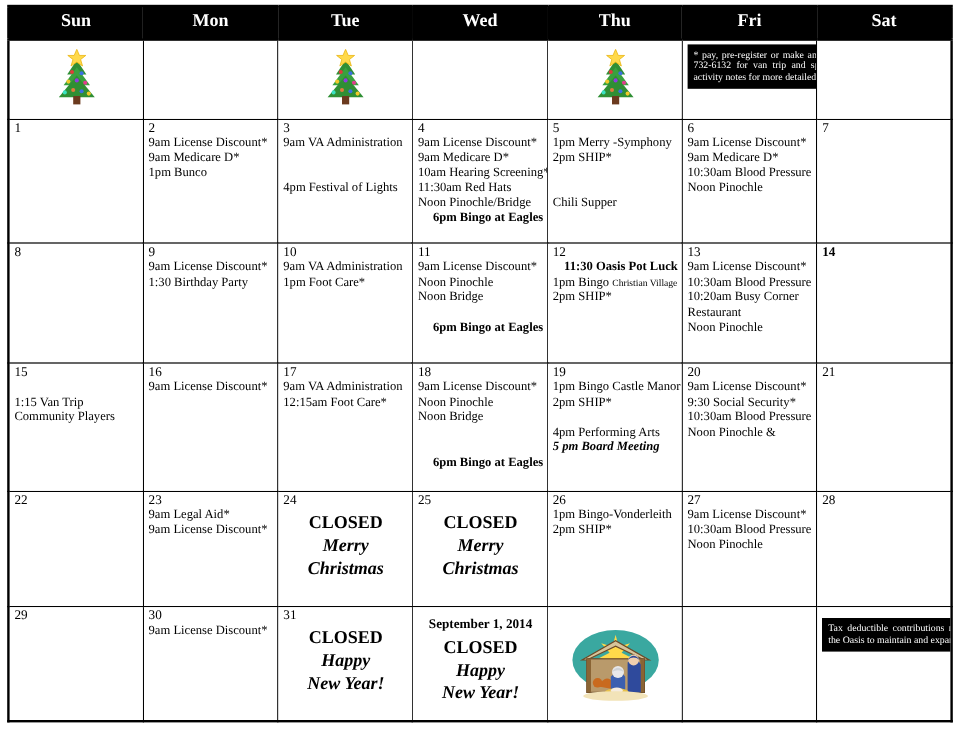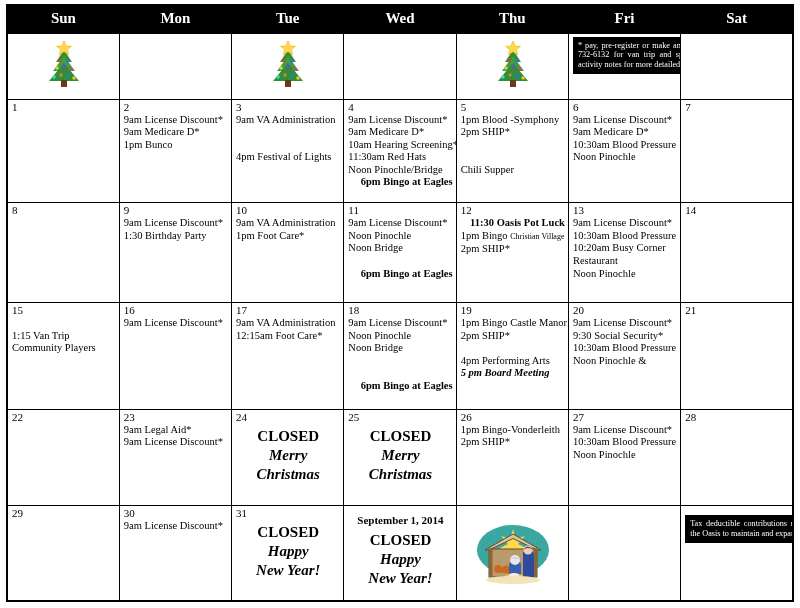--- a/index.html
+++ b/index.html
@@ -66,21 +66,21 @@
     background: #fff;
     overflow: hidden;
   }
   .daynum {
     font-size: 11px;
     line-height: 12px;
     font-weight: normal;
     display: block;
     margin-bottom: 1px;
   }
-  .daynum.bold { font-weight: normal; }
+  .daynum.bold { font-weight: bold; }
   .events {
     font-size: 10.5px;
     line-height: 12.6px;
   }
   .ev { display: block; white-space: nowrap; }
   .ev.b  { font-weight: bold; text-align: right; }
   .ev.bi { font-weight: bold; font-style: italic; }
   .ev.spacer { height: 12.6px; }
   .small { font-size: 8px; }
   
@@ -250,21 +250,21 @@
               <span class="ev">9am Medicare D*</span>
               <span class="ev">10am Hearing Screening*</span>
               <span class="ev">11:30am Red Hats</span>
               <span class="ev">Noon Pinochle/Bridge</span>
               <span class="ev b">6pm Bingo at Eagles</span>
             </div>
           </td>
           <td class="day" style="height: 97px;">
             <span class="daynum">5</span>
             <div class="events">
-              <span class="ev">1pm Blood -Symphony</span>
+              <span class="ev">1pm Merry -Symphony</span>
               <span class="ev">2pm SHIP*</span>
               <span class="ev spacer">&nbsp;</span>
               <span class="ev spacer">&nbsp;</span>
               <span class="ev">Chili Supper</span>
             </div>
           </td>
           <td class="day" style="height: 97px;">
             <span class="daynum">6</span>
             <div class="events">
               <span class="ev">9am License Discount*</span>

